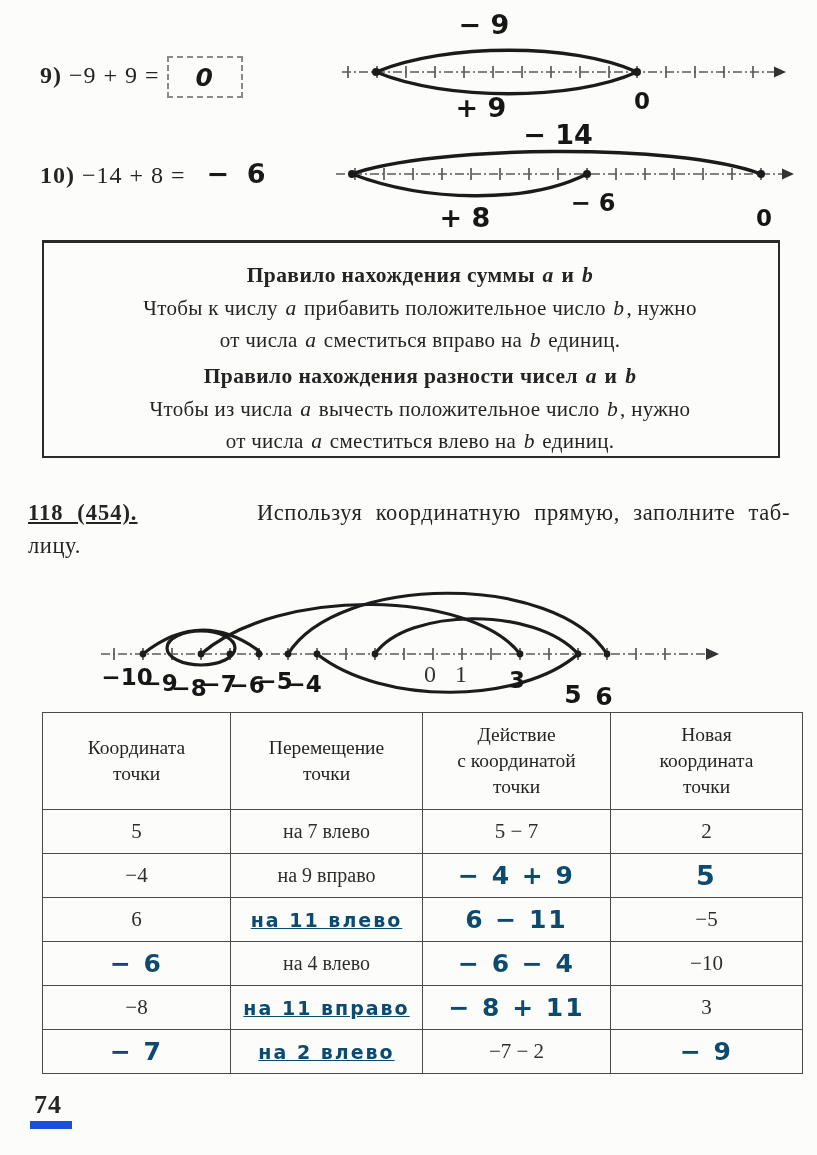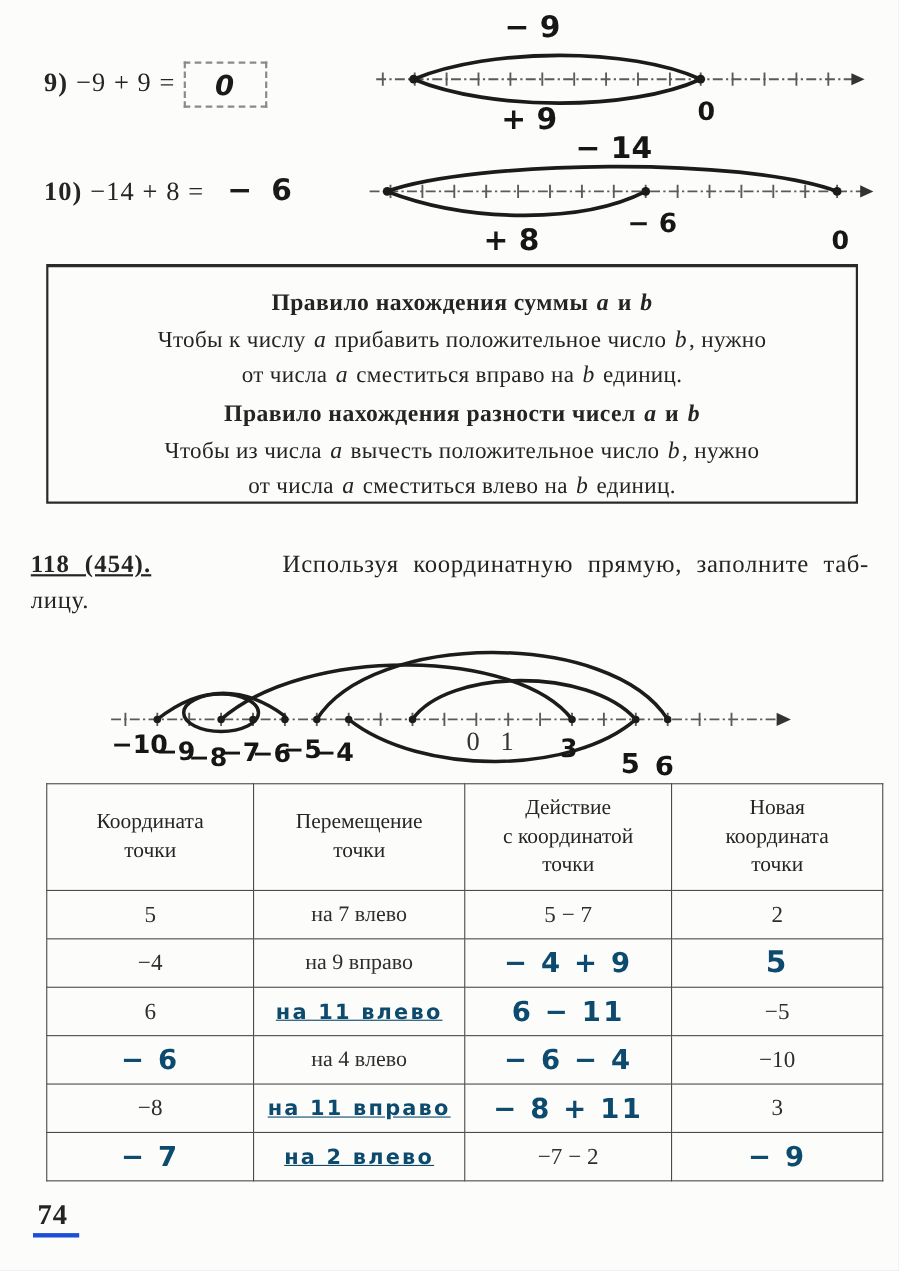--- a/index.html
+++ b/index.html
@@ -35,21 +35,21 @@
         padding:0;overflow:hidden;}
   th{height:96px;font-size:19.5px;font-weight:normal;line-height:26px;font-family:"Liberation Serif",serif;}
   td{height:43px;}
   .c-printed{font-size:21px;font-family:"Liberation Serif",serif;color:#2e2e2e;}
   .c-phrase{font-size:20px;}
   .c-hand{font-family:"DejaVu Sans",sans-serif;font-weight:700;color:#0c4a6e;font-size:25px;letter-spacing:2px;}
   .c-hand-big{font-size:27px;}
   .c-hand-phrase{font-size:19px;letter-spacing:2px;text-decoration:underline;}
 
   .page-num{left:30px;top:1090px;font-size:26px;font-weight:bold;
-        border-bottom:4px solid #1d4ed8;padding:0 10px 1px 4px;letter-spacing:1px;}
+        border-bottom:8px solid #1d4ed8;padding:0 10px 1px 4px;letter-spacing:1px;}
 
   svg text.ht{font-family:"DejaVu Sans",sans-serif;font-weight:700;fill:#161616;}
   svg text.pt{font-family:"Liberation Serif",serif;fill:#333;}
 </style>
 </head>
 <body>
 
 <div class="page">
 
   <div class="abs eq" style="left:40px;top:56px;">

